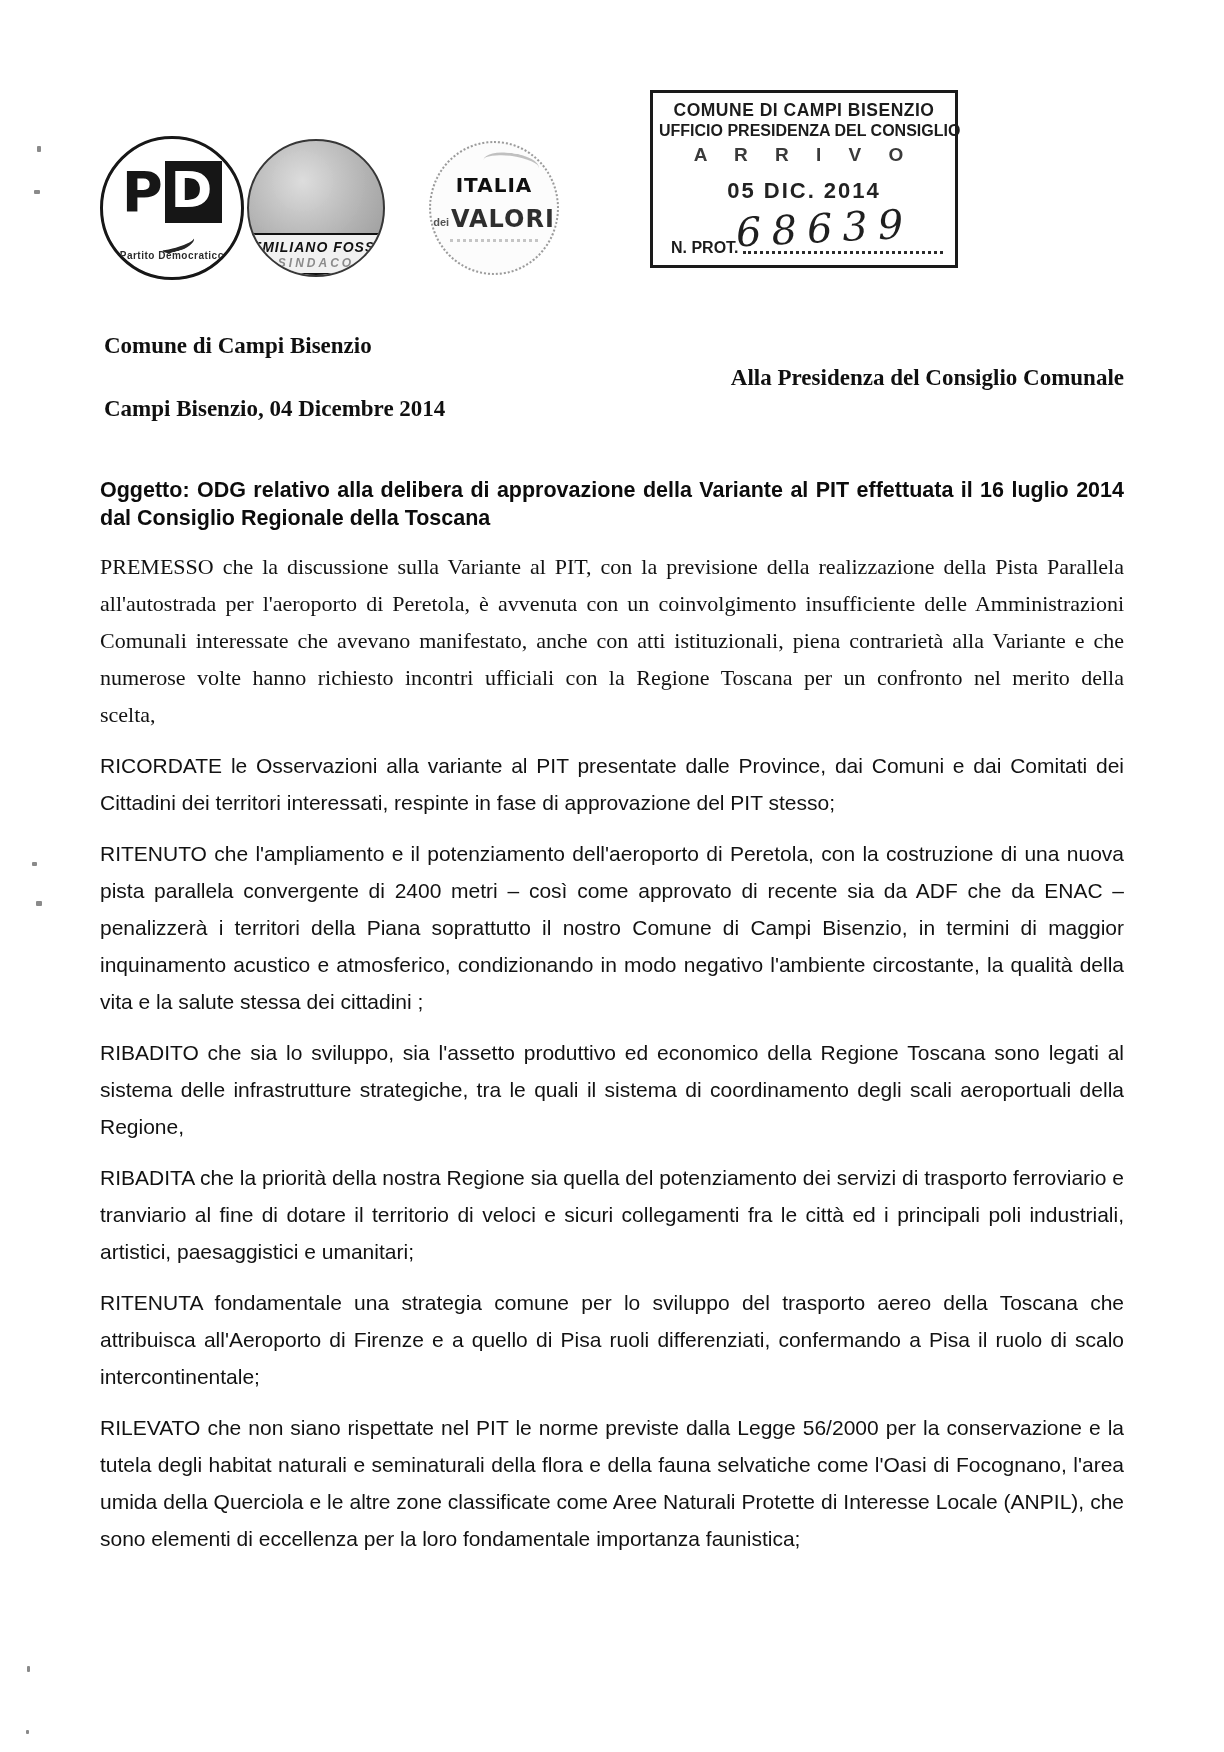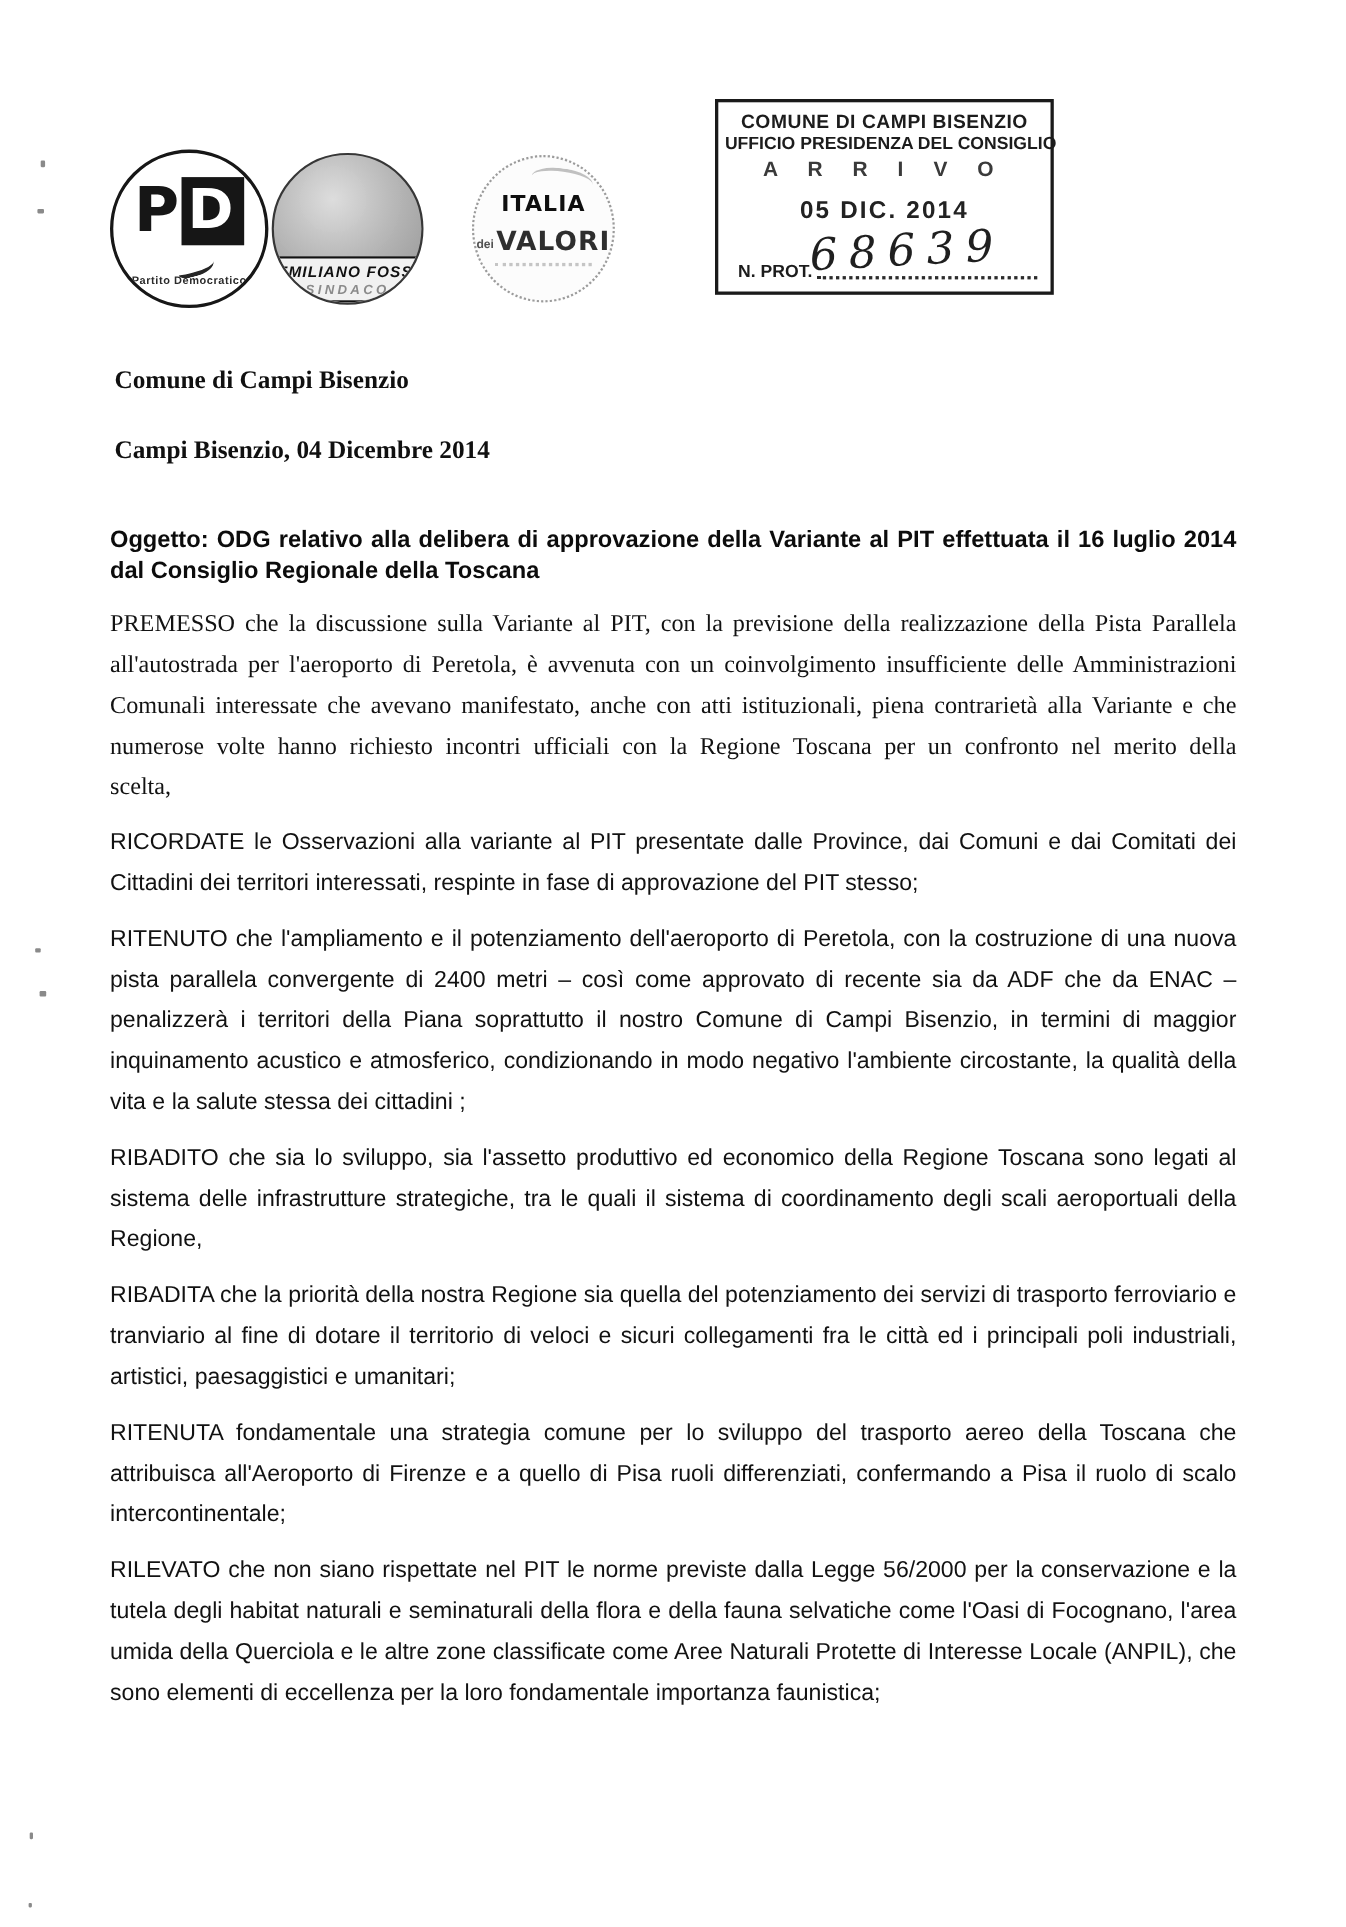--- a/index.html
+++ b/index.html
@@ -167,20 +167,21 @@
     <div class="stamp-arrivo">A R R I V O</div>
     <div class="stamp-date">05 DIC. 2014</div>
     <div class="stamp-number">68639</div>
     <div class="stamp-protline">
       <span class="stamp-protlabel">N. PROT.</span>
       <span class="stamp-dots"></span>
     </div>
   </div>
 
   <div class="hdr hdr-sender">Comune di Campi Bisenzio</div>
+  <div class="hdr hdr-recipient">Alla Presidenza del Consiglio Comunale</div>
   <div class="hdr hdr-date">Campi Bisenzio, 04 Dicembre 2014</div>
 
   <div class="column">
     <div class="subject">Oggetto: ODG relativo alla delibera di approvazione della Variante al PIT effettuata il 16 luglio 2014 dal Consiglio Regionale della Toscana</div>
     <div class="para para-serif">PREMESSO  che la discussione sulla Variante al PIT, con la previsione della realizzazione della Pista Parallela all'autostrada per l'aeroporto di Peretola, è avvenuta con un coinvolgimento insufficiente delle Amministrazioni Comunali interessate che avevano manifestato, anche con atti istituzionali, piena contrarietà alla Variante e che numerose volte hanno richiesto incontri ufficiali con la Regione Toscana per un confronto nel merito della scelta,</div>
     <div class="para para-sans">RICORDATE le Osservazioni alla variante al PIT presentate dalle Province, dai Comuni e dai Comitati dei Cittadini dei territori interessati, respinte in fase di approvazione del PIT stesso;</div>
     <div class="para para-sans">RITENUTO che l'ampliamento e il potenziamento dell'aeroporto di Peretola, con la costruzione di una nuova pista parallela convergente di 2400 metri – così come approvato di recente sia da ADF che da ENAC – penalizzerà i territori della Piana soprattutto il nostro Comune di Campi Bisenzio, in termini di maggior inquinamento acustico e atmosferico, condizionando in modo negativo l'ambiente circostante, la qualità della vita e la salute stessa dei cittadini ;</div>
     <div class="para para-sans">RIBADITO che sia lo sviluppo, sia l'assetto produttivo ed economico della Regione Toscana sono legati al sistema delle infrastrutture strategiche, tra le quali il sistema di coordinamento degli scali aeroportuali della Regione,</div>
     <div class="para para-sans">RIBADITA che la priorità della nostra Regione sia quella del potenziamento dei servizi di trasporto ferroviario e tranviario al fine di dotare il territorio di veloci e sicuri collegamenti fra le città ed i principali poli industriali, artistici, paesaggistici e umanitari;</div>
     <div class="para para-sans">RITENUTA fondamentale una strategia comune per lo sviluppo del trasporto aereo della Toscana che attribuisca all'Aeroporto di Firenze e a quello di Pisa ruoli differenziati, confermando a Pisa il ruolo di scalo intercontinentale;</div>

